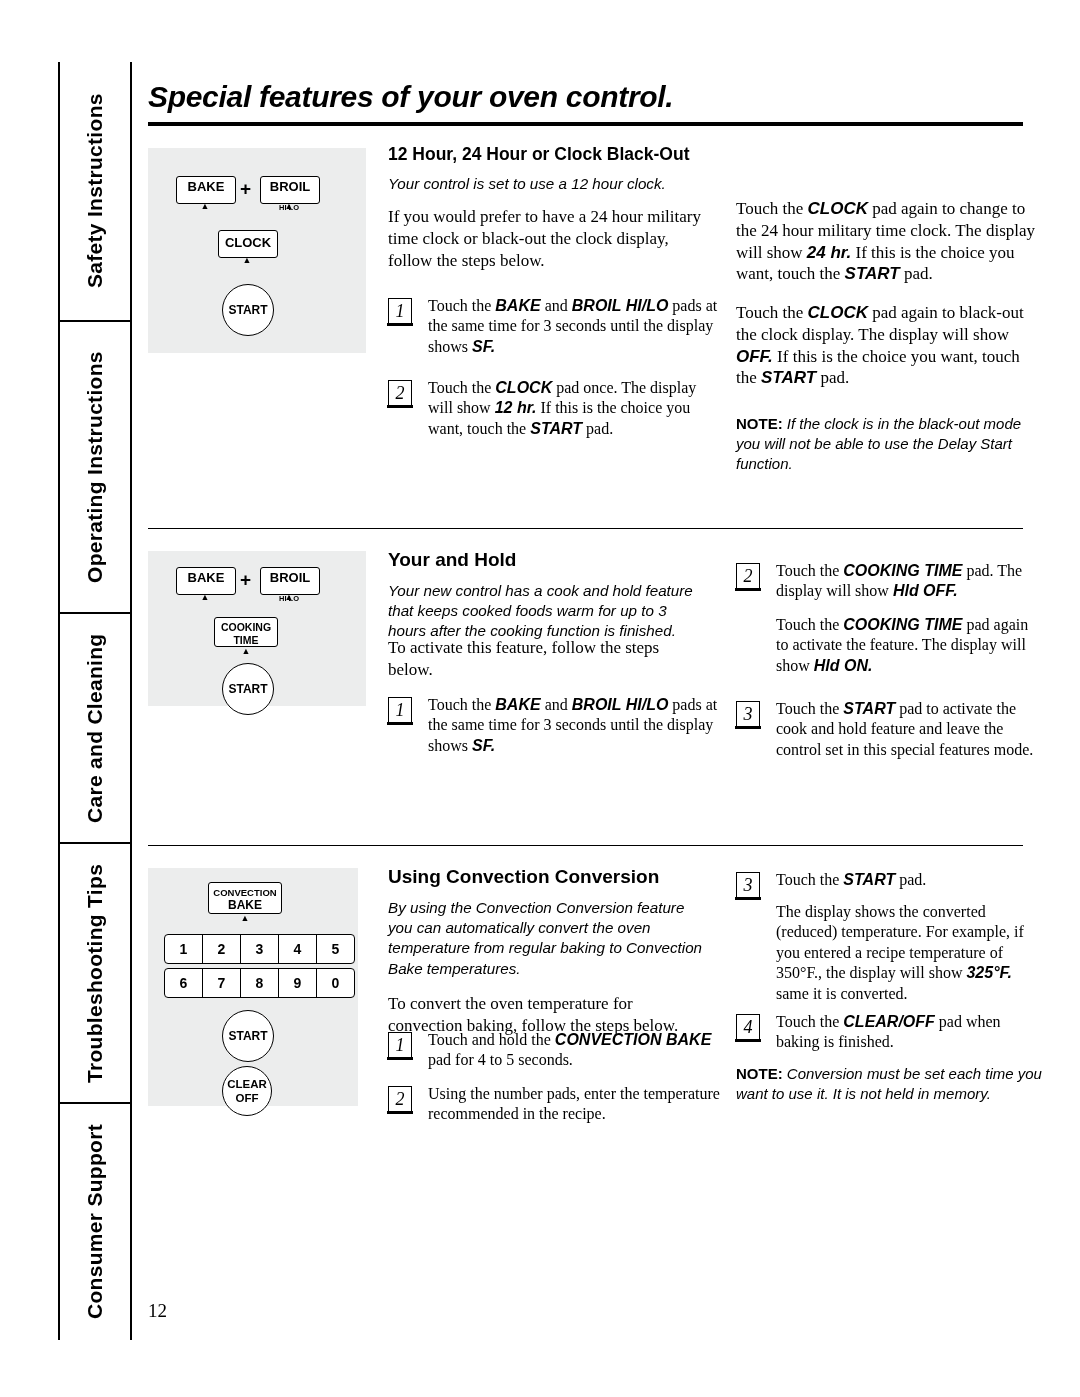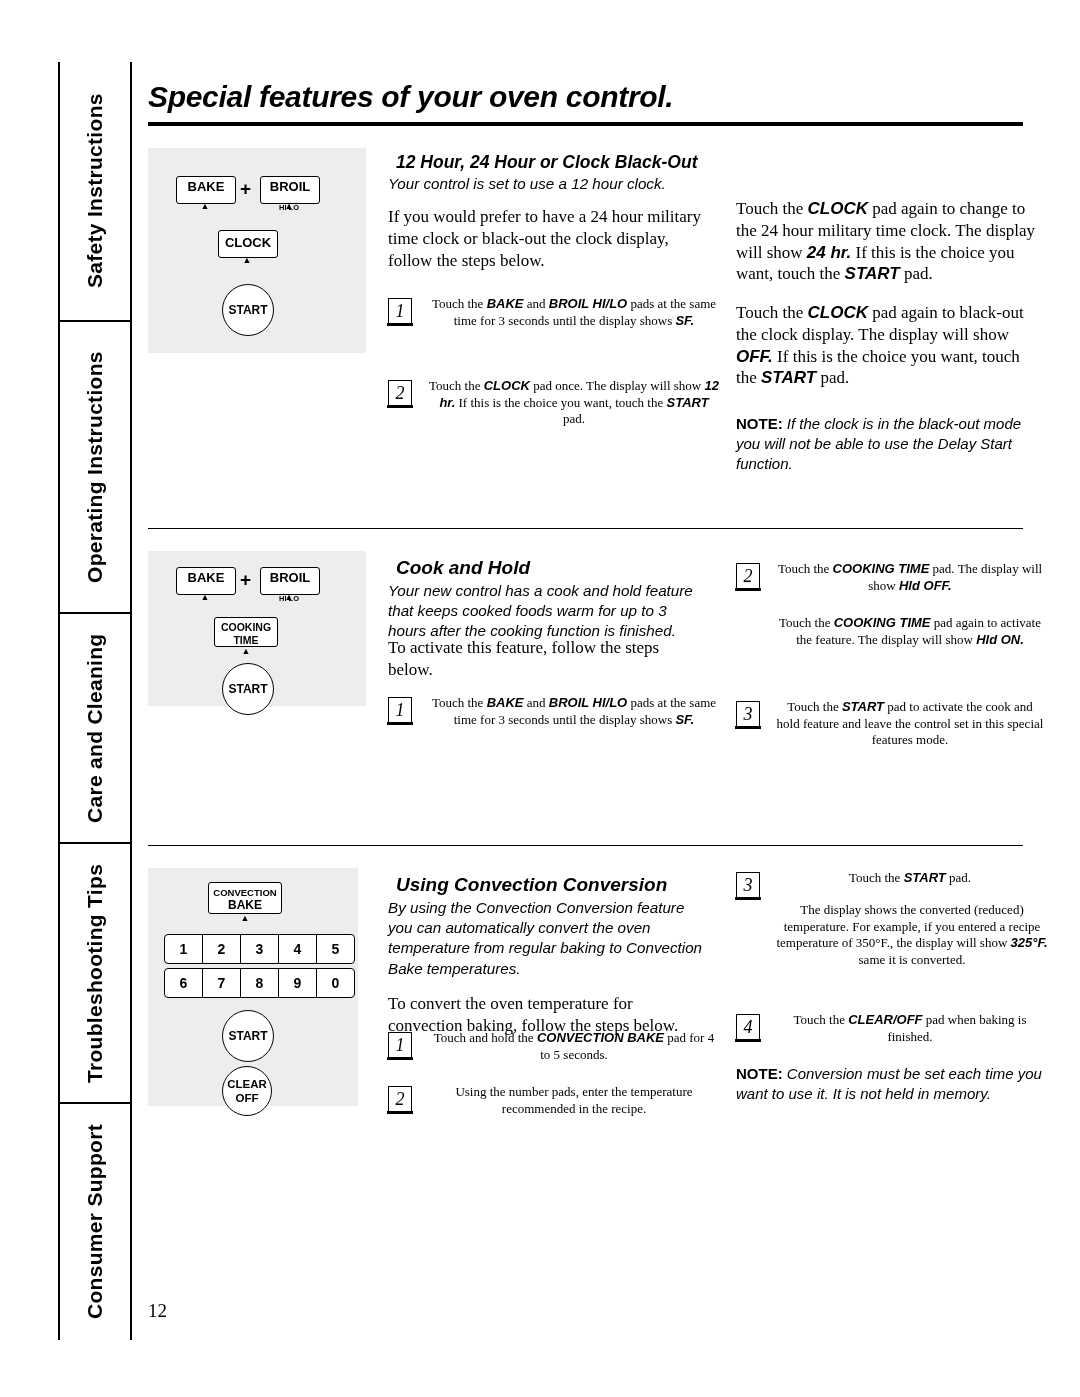--- a/index.html
+++ b/index.html
@@ -51,43 +51,42 @@
 
   .panel {
     background:#eceded;
     position:absolute;
     left:0;
   }
 
   h2.sechead {
     font-family:"Liberation Sans", sans-serif;
     font-weight:bold;
-    font-style:italic;
     font-size:17.5px;
-    margin:8px;
+    margin:0;
   }
 
   .body-text { font-size:17px; line-height:1.28; }
   .ital { font-family:"Liberation Sans", sans-serif; font-style:italic; font-size:15.2px; line-height:1.33; }
   .sans-b { font-family:"Liberation Sans", sans-serif; font-weight:bold; font-style:italic; }
   .note { font-family:"Liberation Sans", sans-serif; font-style:italic; font-size:15px; line-height:1.33; }
   .note b { font-style:normal; font-weight:bold; }
 
   
   .step { position:absolute; width:22px; height:25px; border:1.6px solid #000; }
   .step span {
     display:block; width:100%; text-align:center;
     font-family:"Liberation Serif", serif; font-style:italic;
     font-size:18px; line-height:25px;
   }
   .step::after {
     content:""; position:absolute; left:-1.6px; bottom:-1.6px; width:calc(100% + 3.2px); height:2.6px; background:#000;
   }
 
-  .steptext { position:absolute; font-size:13px; line-height:1.28;text-align:center; }
+  .steptext { position:absolute; font-size:16px; line-height:1.28; }
 
   
   .pad {
     position:absolute;
     border:1.6px solid #000;
     background:#fff;
     font-family:"Liberation Sans", sans-serif;
     font-weight:bold;
     text-align:center;
     color:#000;
@@ -217,21 +216,21 @@
           <span class="l1">COOKING</span>
           <span class="l1">TIME</span>
         </div>
         <div class="tri" style="position:absolute;left:66px;top:97px;width:64px;text-align:center;">▲</div>
 
         <div class="pad pad-round" style="left:74px;top:112px;width:50px;height:50px;font-size:12px;line-height:50px;">
           <span class="l1">START</span>
         </div>
       </div>
 
-      <h2 class="sechead" style="position:absolute;left:240px;top:20px;font-size:19px;">Cook and Hold</h2>
+      <h2 class="sechead" style="position:absolute;left:240px;top:20px;font-size:19px;">Your and Hold</h2>
 
       <div class="ital" style="position:absolute;left:240px;top:52px;width:318px;">Your new control has a cook and hold feature that keeps cooked foods warm for up to 3 hours after the cooking function is finished.</div>
 
       <div class="body-text" style="position:absolute;left:240px;top:108px;width:318px;">To activate this feature, follow the steps below.</div>
 
       <div class="step" style="left:240px;top:168px;">
         <span>1</span>
       </div>
       <div class="steptext" style="left:280px;top:166px;width:292px;">
         <span>Touch the </span><b class="sans-b">BAKE</b><span> and </span><b class="sans-b">BROIL HI/LO</b><span> pads at the same time for 3 seconds until the display shows </span><b class="sans-b">SF.</b>

